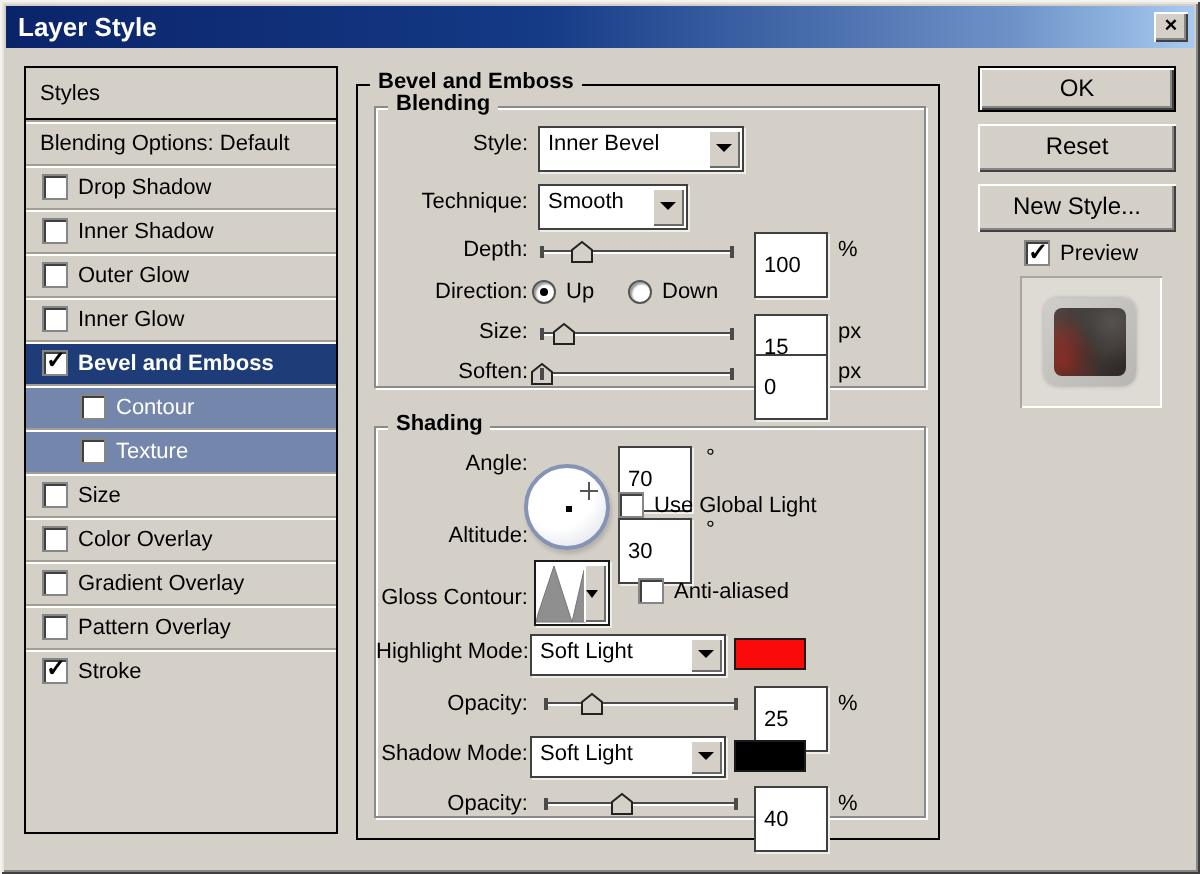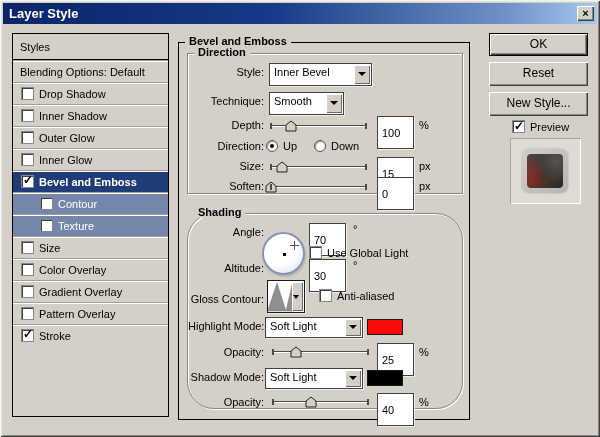--- a/index.html
+++ b/index.html
@@ -27,21 +27,21 @@
   .cbx{position:absolute;width:13px;height:13px;background:#fff;top:4px;left:8px;
     box-shadow:inset 1px 1px 0 #404040, inset -1px -1px 0 #fff;border:1px solid #868686;}
   .sb-row.sub .cbx{left:27px;}
   .cbx.checked::after{content:"✓";position:absolute;left:1px;top:-3px;font-size:12px;font-weight:bold;color:#000;line-height:15px;}
   
   .panel{position:absolute;left:178px;top:42px;width:292px;height:378px;border:1px solid #000;background:#d4d0c8;}
   .panel-title{position:absolute;top:-8px;left:6px;background:#d4d0c8;padding:0 4px;font-weight:bold;}
   .group{position:absolute;left:8px;width:276px;border:1px solid #8a8a8a;
     box-shadow:inset 1px 1px 0 #ffffff, 1px 1px 0 #ffffff;}
   .group-structure{top:10px;height:141px;}
-  .group-shading{top:170px;height:196px;border-radius:27px;}
+  .group-shading{top:170px;height:196px;}
   .group-legend{position:absolute;top:-8px;left:6px;background:#d4d0c8;padding:0 4px;font-weight:bold;}
   .row-label{position:absolute;left:0;width:76px;text-align:right;white-space:nowrap;}
   
   .field{position:absolute;height:33px;width:37px;background:#fff;border:1px solid #404040;
     box-shadow:1px 1px 0 #f0eee9;font-size:11px;padding:0 0 0 4px;color:#000;}
   .unit{position:absolute;white-space:nowrap;}
   .dd{position:absolute;background:#fff;border:1px solid #404040;box-shadow:1px 1px 0 #f0eee9;}
   .dd .dd-text{position:absolute;left:4px;top:2px;white-space:nowrap;}
   .dd-btn{position:absolute;right:1px;top:1px;bottom:1px;width:16px;background:#d4d0c8;
     box-shadow:inset 1px 1px 0 #fff, inset -1px -1px 0 #6a6a6a;}
@@ -151,21 +151,21 @@
     <div class="sb-row">
       <span class="cbx checked"></span>
       <span class="lbl">Stroke</span>
     </div>
   </div>
 
   <div class="panel">
     <div class="panel-title">Bevel and Emboss</div>
 
     <div class="group group-structure">
-      <div class="group-legend">Direction</div>
+      <div class="group-legend">Blending</div>
 
       <div class="row-label" style="top:12px;">Style:</div>
       <div class="dd" style="left:81px;top:9px;width:103px;height:23px;">
         <span class="dd-text">Inner Bevel</span>
         <span class="dd-btn">
             <span class="tri"></span>
           </span>
       </div>
 
       <div class="row-label" style="top:41px;">Technique:</div>

